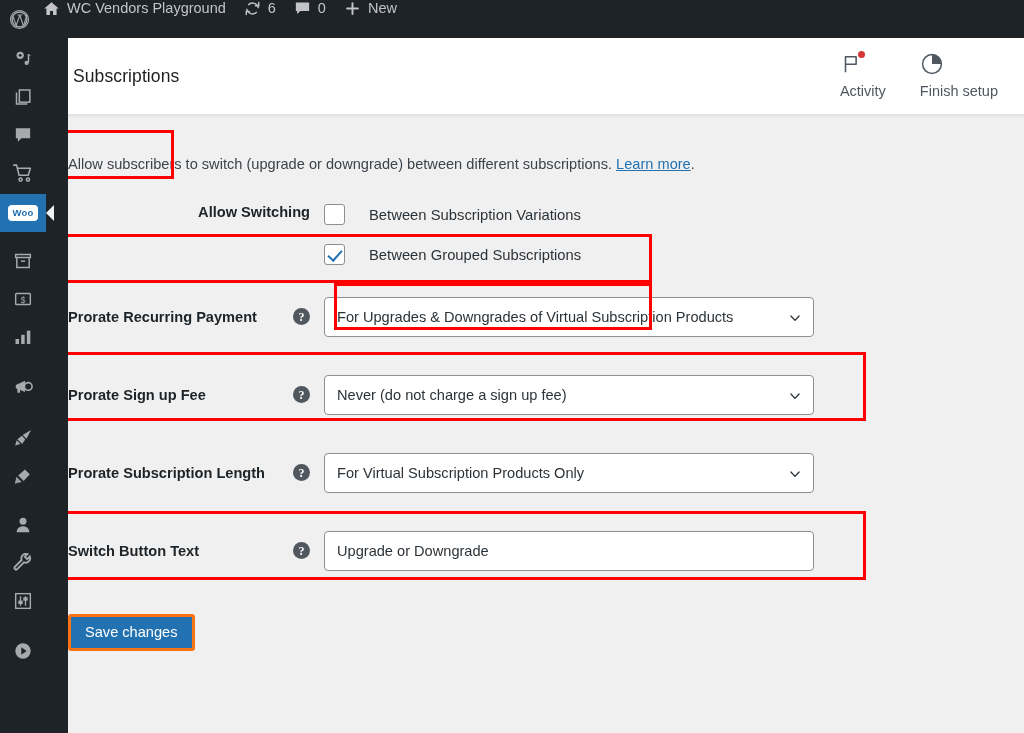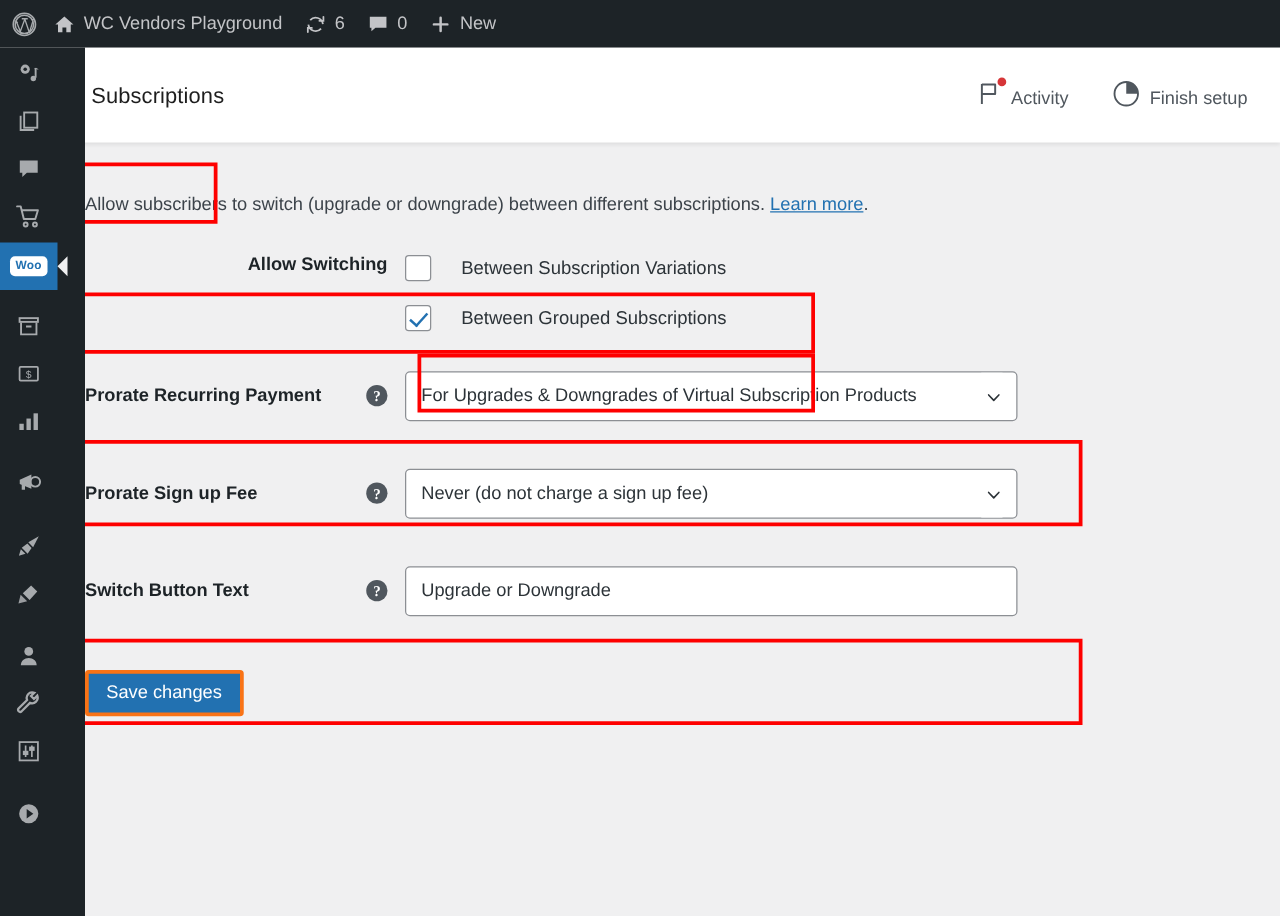--- a/index.html
+++ b/index.html
@@ -15,21 +15,21 @@
   #adminbar {
     position: absolute; top: 0; left: 0;
     width: 1024px; height: 38px;
     background: #1d2327;
     display: flex; align-items: center;
     color: #c3c4c7;
     font-size: 14.5px;
     z-index: 30;
   }
   .ab-item {
-    display: flex; align-items: center; gap: 7px;
+    display: flex; align-items: flex-start; gap: 7px;
     height: 38px; padding: 0 9px;
     color: #c3c4c7; white-space: nowrap;
     cursor: default;
   }
   .ab-item.first { padding-left: 8px; padding-right: 4px; }
   .ab-logo { width: 34px; display:flex; align-items:center; justify-content:center; }
   .ab-icon { display: inline-flex; align-items: center; justify-content: center; }
   .ab-num { color: #c3c4c7; font-size: 14.5px; }
 
   
@@ -90,22 +90,22 @@
     font-size: 17.5px; color: #1e1e1e;
     font-weight: normal;
     letter-spacing: .1px;
   }
   #wc-header-right {
     margin-left: auto;
     display: flex; align-items: flex-end; gap: 34px;
     padding-bottom: 2px;
   }
   .hdr-btn {
-    display: flex; flex-direction: row;
-    align-items: flex-end; gap: 7px;
+    display: flex; flex-direction: column;
+    align-items: flex-start; gap: 7px;
     color: #50575e; font-size: 14.5px;
     cursor: pointer;
   }
   .hdr-ico { position: relative; height: 24px; display:flex; align-items:center; }
   .hdr-dot {
     position: absolute; top: -1px; right: -3px;
     width: 7px; height: 7px; border-radius: 50%;
     background: #d63638;
   }
 
@@ -518,20 +518,38 @@
               <span class="sel-text">Never (do not charge a sign up fee)</span>
               <span class="chev">
                 <svg width="14" height="14" viewBox="0 0 24 24" fill="none" stroke="#2c3338" stroke-width="2.2" stroke-linecap="round" stroke-linejoin="round">
                     <path d="M5 8.5 12 16 19 8.5"></path>
                   </svg>
               </span>
             </div>
           </td>
         </tr>
 
+        <tr>
+          <th style="height:78px">
+            <div class="th-inner">
+              <span>Prorate Subscription Length</span>
+              <span class="helptip">?</span>
+            </div>
+          </th>
+          <td style="height:78px">
+            <div class="wc-select">
+              <span class="sel-text">For Virtual Subscription Products Only</span>
+              <span class="chev">
+                <svg width="14" height="14" viewBox="0 0 24 24" fill="none" stroke="#2c3338" stroke-width="2.2" stroke-linecap="round" stroke-linejoin="round">
+                    <path d="M5 8.5 12 16 19 8.5"></path>
+                  </svg>
+              </span>
+            </div>
+          </td>
+        </tr>
 
         <tr>
           <th style="height:78px">
             <div class="th-inner">
               <span>Switch Button Text</span>
               <span class="helptip">?</span>
             </div>
           </th>
           <td style="height:78px">
             <input class="wc-input" type="text" value="Upgrade or Downgrade" style="">

